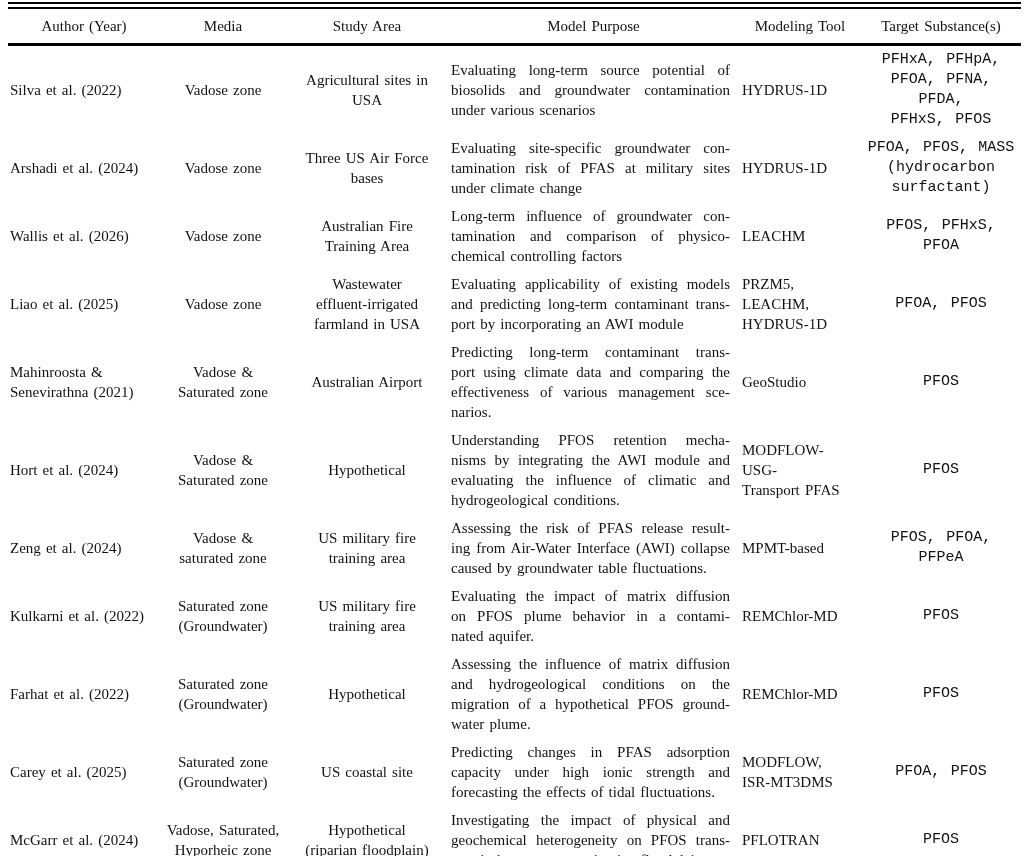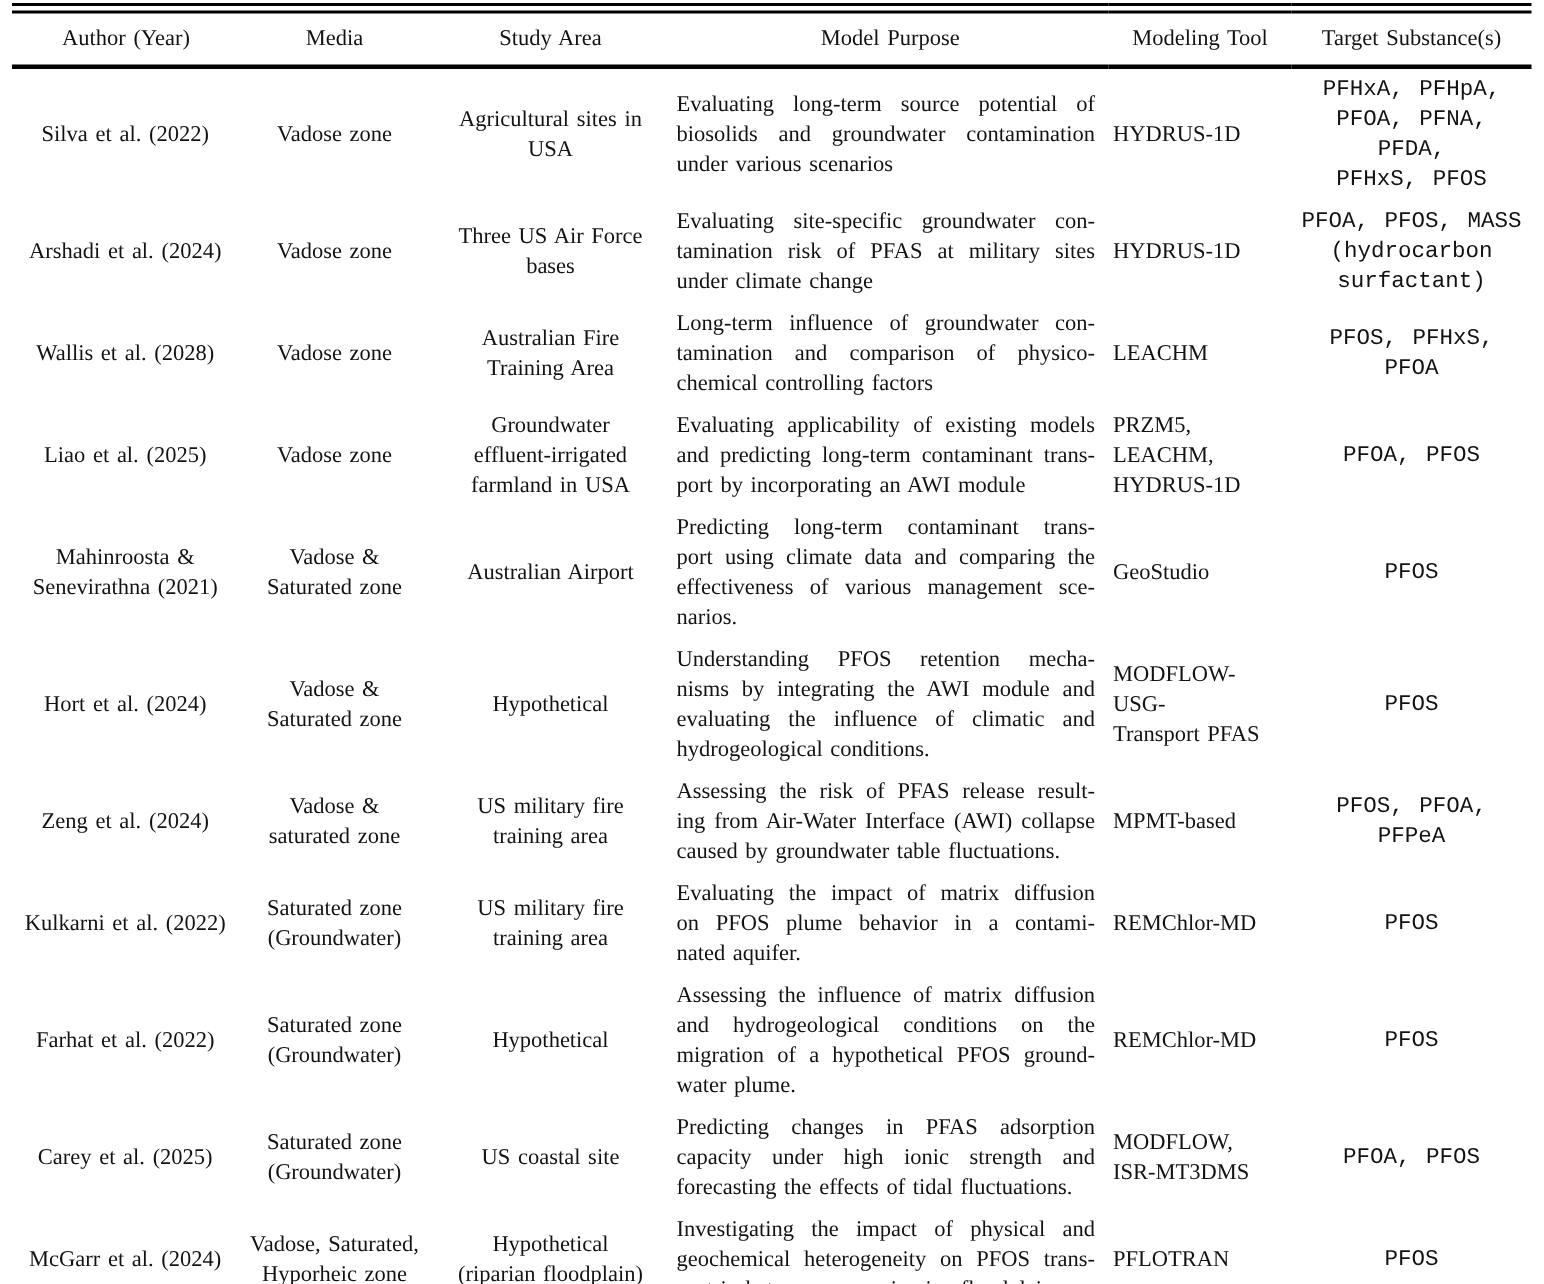--- a/index.html
+++ b/index.html
@@ -32,21 +32,21 @@
     font-weight: normal;
     text-align: center;
     vertical-align: middle;
     padding: 7px 2px;
     font-size: 15px;
   }
   tbody td {
     vertical-align: middle;
     padding: 4px 3px;
   }
-  td.c-author { text-align: center; padding-left: 2px; }
+  td.c-author { text-align: left; padding-left: 2px; }
   td.c-media  { text-align: center; }
   td.c-area   { text-align: center; }
   td.c-purpose{ text-align: left; padding-right: 9px; }
   td.c-tool   { text-align: left; }
   td.c-target { text-align: center; font-family: Liberation Mono, monospace; }
   .line { display: block; }
   .just .line.jline { text-align-last: justify; }
 </style>
 </head>
 <body>
@@ -117,21 +117,21 @@
             <span class="line">HYDRUS-1D</span>
           </td>
     <td class="c-target">
             <span class="line">PFOA, PFOS, MASS</span>
             <span class="line">(hydrocarbon</span>
             <span class="line">surfactant)</span>
           </td>
   </tr>
         <tr>
     <td class="c-author">
-            <span class="line">Wallis et al. (2028)</span>
+            <span class="line">Wallis et al. (2026)</span>
           </td>
     <td class="c-media">
             <span class="line">Vadose zone</span>
           </td>
     <td class="c-area">
             <span class="line">Australian Fire</span>
             <span class="line">Training Area</span>
           </td>
     <td class="c-purpose just">
             <span class="line jline">Long-term influence of groundwater con-</span>
@@ -146,21 +146,21 @@
           </td>
   </tr>
         <tr>
     <td class="c-author">
             <span class="line">Liao et al. (2025)</span>
           </td>
     <td class="c-media">
             <span class="line">Vadose zone</span>
           </td>
     <td class="c-area">
-            <span class="line">Groundwater</span>
+            <span class="line">Wastewater</span>
             <span class="line">effluent-irrigated</span>
             <span class="line">farmland in USA</span>
           </td>
     <td class="c-purpose just">
             <span class="line jline">Evaluating applicability of existing models</span>
             <span class="line jline">and predicting long-term contaminant trans-</span>
             <span class="line">port by incorporating an AWI module</span>
           </td>
     <td class="c-tool">
             <span class="line">PRZM5,</span>

